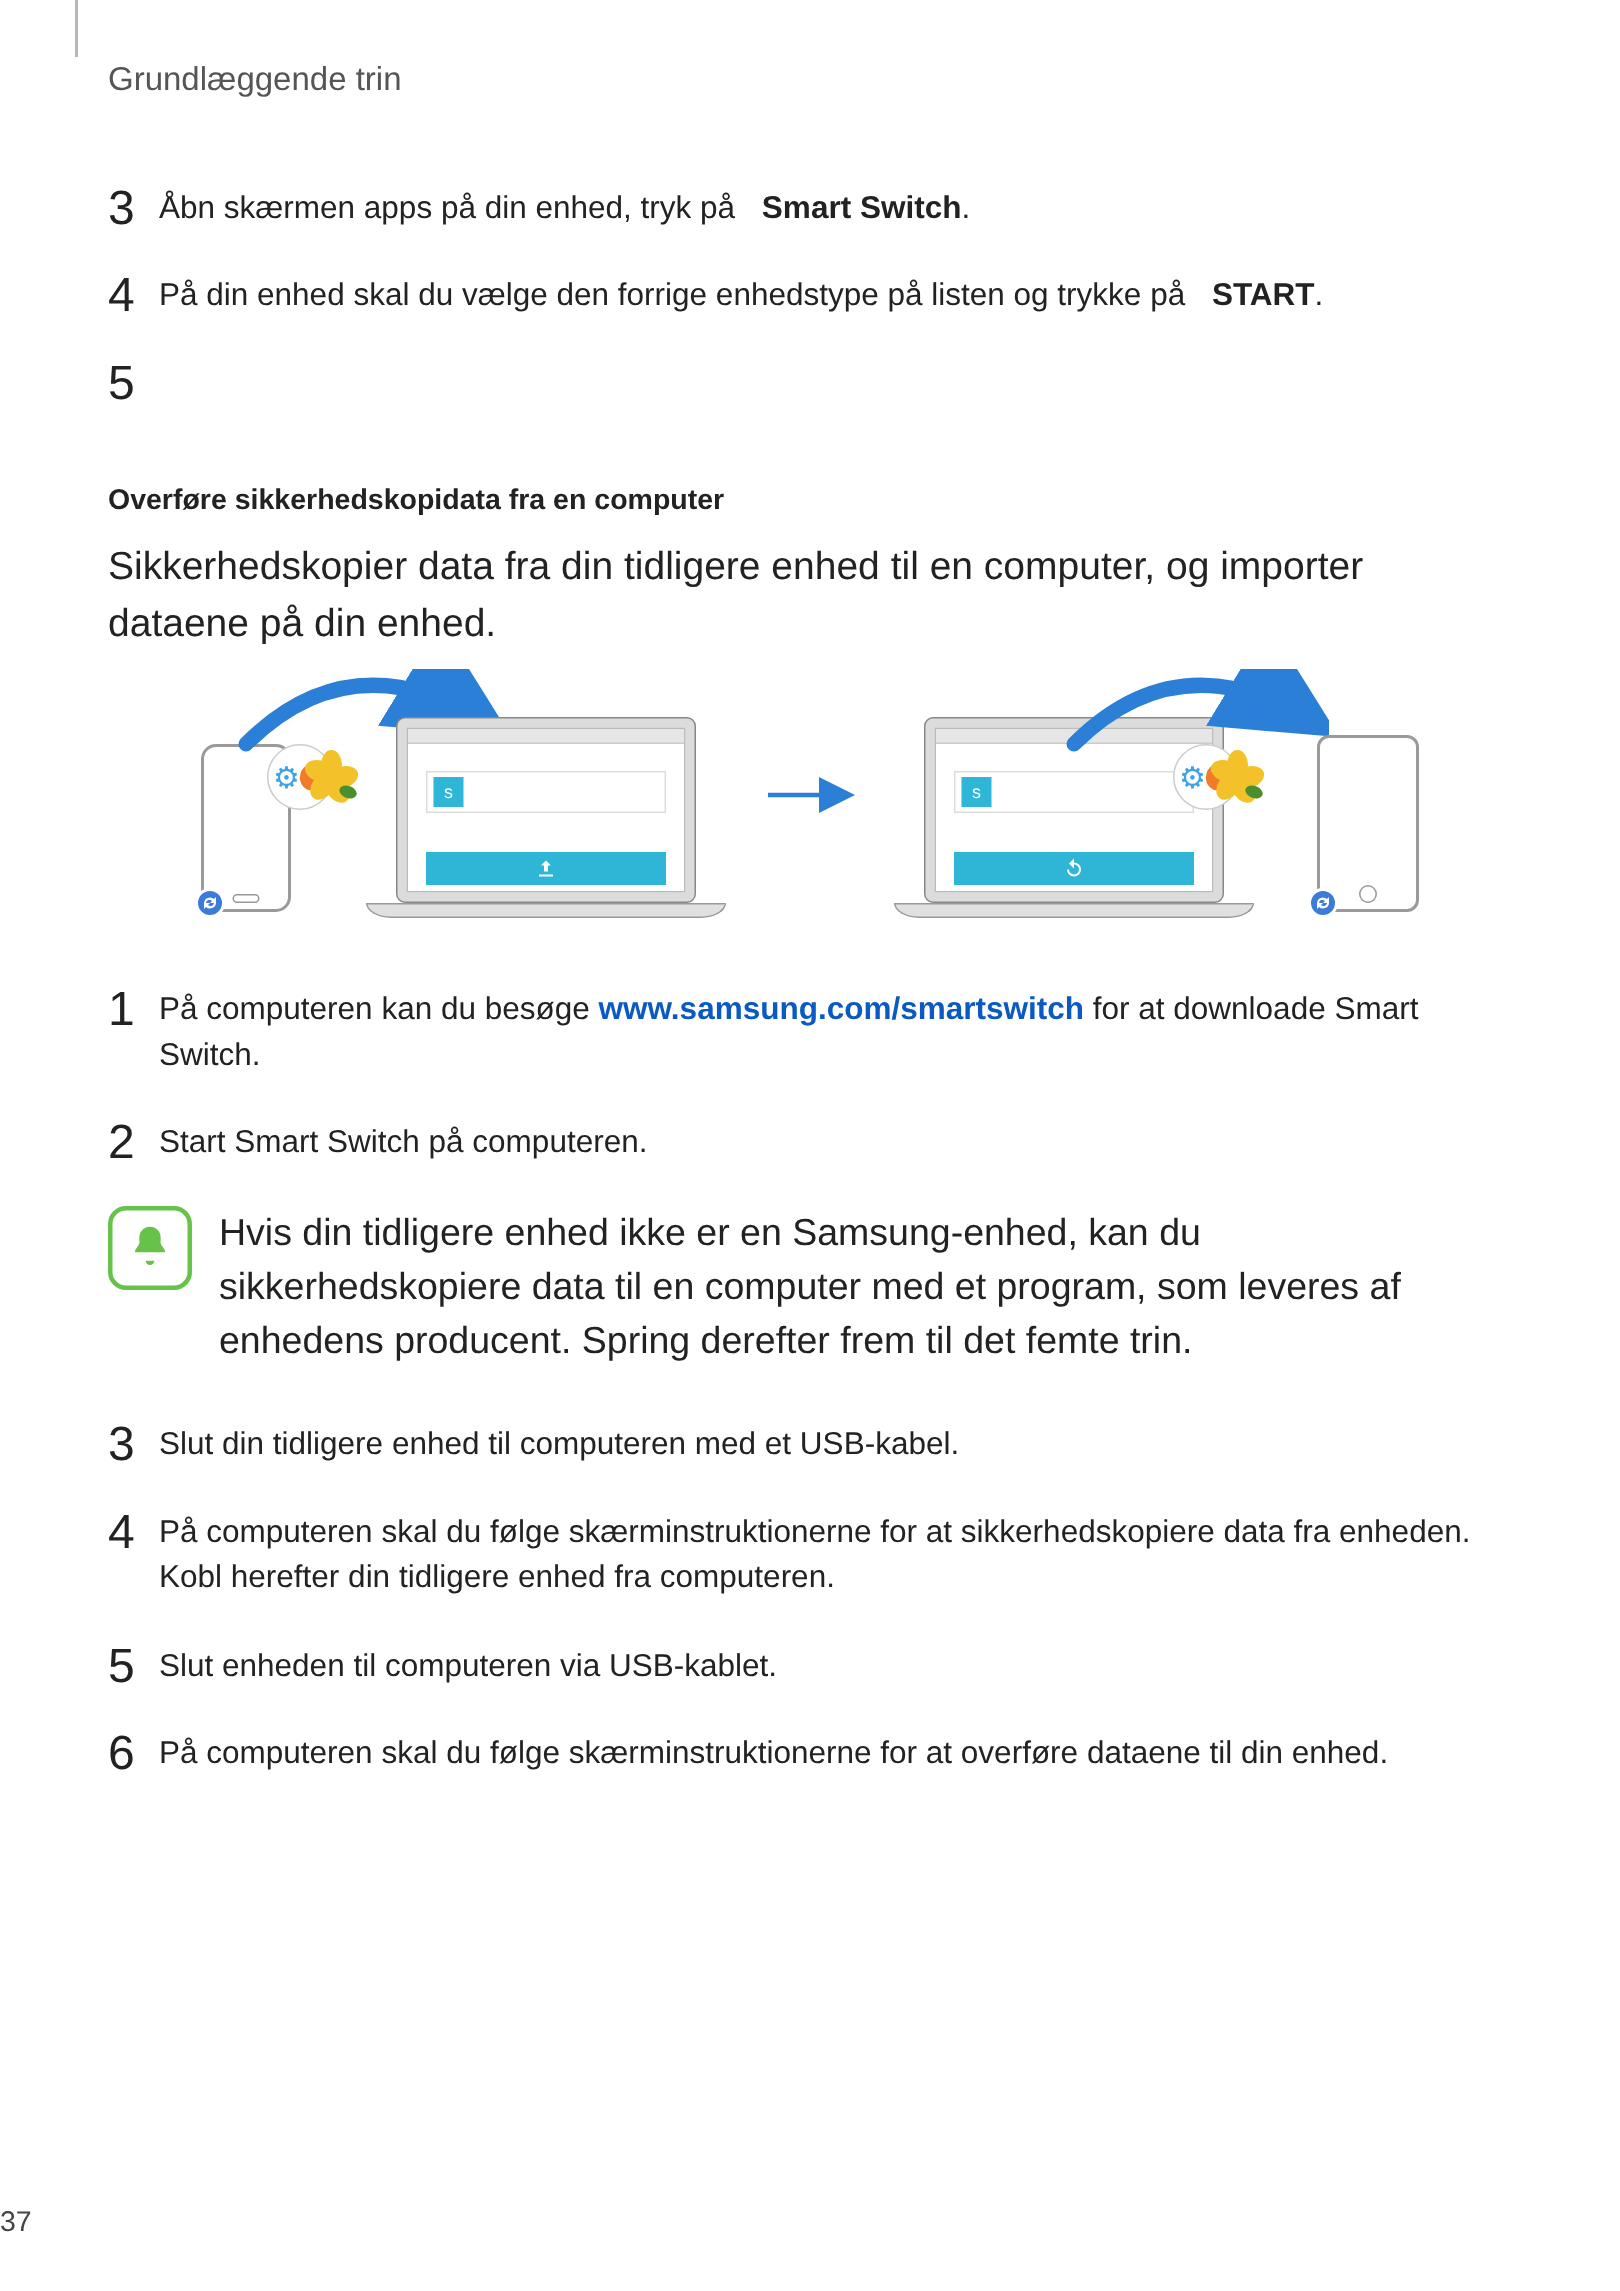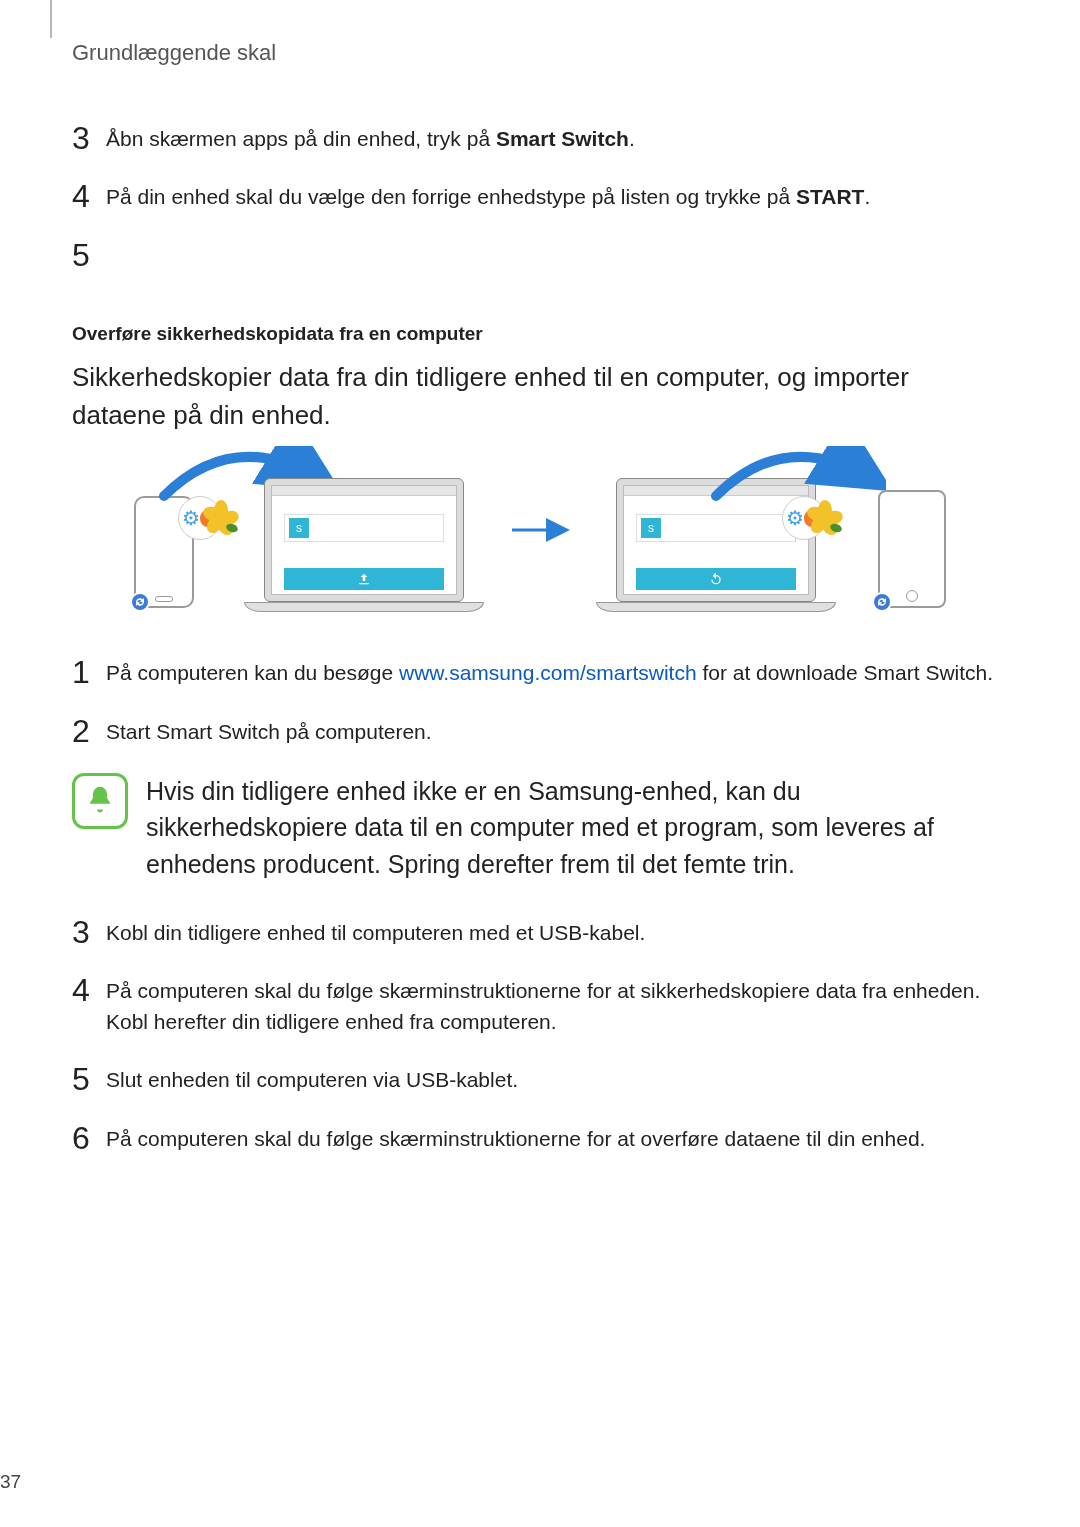--- a/index.html
+++ b/index.html
@@ -4,26 +4,26 @@
 <style>
   * { box-sizing: border-box; margin: 0; padding: 0; }
   html, body { width: 1080px; height: 1527px; background: #fff; font-family: Arial, Helvetica, sans-serif; color: #222; }
   .page { position: relative; width: 1080px; height: 1527px; padding: 40px 72px 40px 72px; }
   .left-rule { position: absolute; left: 50px; top: 0; width: 2px; height: 38px; background: #b8b8b8; }
   .header-title { font-size: 22px; color: #555; margin-bottom: 56px; }
   .step-list { margin-left: 0; }
   .step { display: flex; align-items: flex-start; margin-bottom: 26px; }
   .step-num { width: 34px; font-size: 32px; font-weight: 400; color: #222; line-height: 1; flex-shrink: 0; }
   .step-text { font-size: 21px; line-height: 1.45; padding-top: 2px; }
-  .step-text b { font-weight: 700; }
+  .step-text b { font-weight: 700; margin-left: 12px; }
   .section-h { font-size: 19px; font-weight: 700; margin-top: 52px; margin-bottom: 14px; }
   .section-p { font-size: 26px; line-height: 1.45; }
   .figure-row { display: flex; align-items: center; justify-content: center; gap: 16px; margin: 18px auto 44px auto; }
   .arrow-mid { flex: 0 0 60px; text-align: center; }
-  .link { color: #0a5ac2; }
+  .link { color: #0a5ac2; font-weight: bold; }
   .note-row { display: flex; gap: 18px; margin: 10px 0 34px 0; }
   .note-icon { width: 56px; height: 56px; border: 3px solid #67c24a; border-radius: 12px; display: flex; align-items: center; justify-content: center; flex-shrink: 0; }
   .note-icon svg { width: 34px; height: 34px; }
   .note-text { font-size: 25px; line-height: 1.45; }
   .page-num { position: absolute; bottom: 34px; left: 0; right: 0; text-align: left; font-size: 19px; color: #444; }
 
   
   .illus { position: relative; width: 360px; height: 160px; }
   .laptop { position: absolute; bottom: 0; }
   .lap-base { width: 240px; height: 10px; background: #e0e0e0; border: 1px solid #999; border-radius: 0 0 20px 20px / 0 0 12px 12px; }
@@ -52,21 +52,21 @@
   .tb-flower .leaf { position:absolute; width:12px; height:8px; background:#4a8f2b; border-radius:50%; bottom:-2px; right:-2px; transform:rotate(20deg); }
   .corner-badge { position:absolute; width:20px; height:20px; border-radius:50%; background:#3d7bd8; color:#fff; font-size:12px; display:flex; align-items:center; justify-content:center; border:2px solid #fff; }
   .swoosh { position:absolute; }
 </style>
 </head>
 <body>
 
 <div class="page">
   <div class="left-rule"></div>
 
-  <div class="header-title">Grundlæggende skal</div>
+  <div class="header-title">Grundlæggende trin</div>
 
   <div class="step-list">
     <div class="step">
       <div class="step-num">3</div>
       <div class="step-text">
         <span>Åbn skærmen apps på din enhed, tryk på </span><b>Smart Switch</b><span>.</span>
       </div>
     </div>
     <div class="step">
       <div class="step-num">4</div>
@@ -208,21 +208,21 @@
       <div class="note-icon">
         <svg viewBox="0 0 24 24">
             <path d="M12 2a5 5 0 0 0-5 5v3l-2 3v1h14v-1l-2-3V7a5 5 0 0 0-5-5zm-2 16a2 2 0 0 0 4 0h-4z" fill="#67c24a"></path>
           </svg>
       </div>
       <div class="note-text">Hvis din tidligere enhed ikke er en Samsung-enhed, kan du sikkerhedskopiere data til en computer med et program, som leveres af enhedens producent. Spring derefter frem til det femte trin.</div>
     </div>
 
     <div class="step">
       <div class="step-num">3</div>
-      <div class="step-text">Kobl din tidligere enhed til computeren med et USB-kabel.</div>
+      <div class="step-text">Slut din tidligere enhed til computeren med et USB-kabel.</div>
     </div>
     <div class="step">
       <div class="step-num">4</div>
       <div class="step-text">På computeren skal du følge skærminstruktionerne for at sikkerhedskopiere data fra enheden. Kobl herefter din tidligere enhed fra computeren.</div>
     </div>
     <div class="step">
       <div class="step-num">5</div>
       <div class="step-text">Slut enheden til computeren via USB-kablet.</div>
     </div>
     <div class="step">

